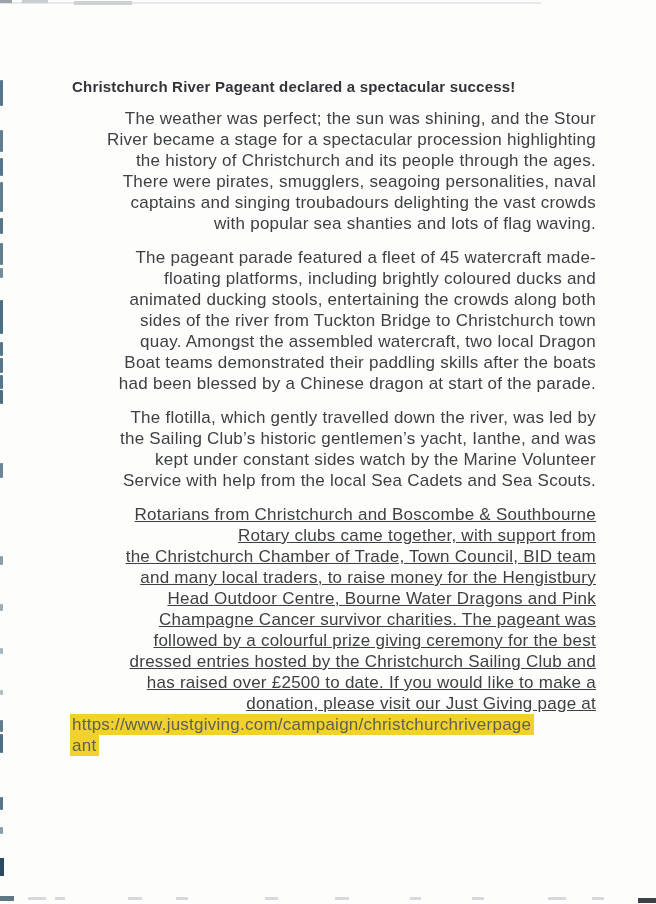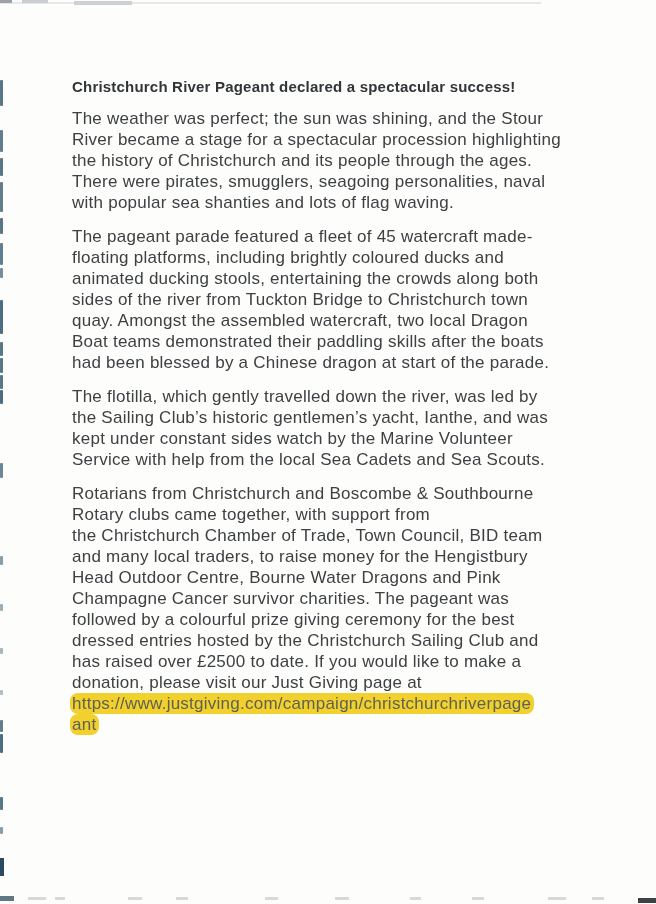--- a/index.html
+++ b/index.html
@@ -30,35 +30,34 @@
     font-weight: bold;
     letter-spacing: 0.2px;
     color: #323538;
   }
   .para {
     margin: 0 0 13px 0;
     font-size: 17px;
     line-height: 21px;
     letter-spacing: 0.25px;
   }
-  .para .line { white-space: nowrap; }
+  .para .line { white-space: nowrap; text-align: right; }
   .url-block {
     margin-top: 0;
     font-size: 17px;
     line-height: 21px;
     letter-spacing: 0.25px;
     cursor: pointer;
   }
   .url-line {
     display: table;
     background: #f2d02e;
     color: #5f6253;
     padding: 0 3px 0 2px;
     margin-left: -2px;
-    border-radius: 8px;
   }
   
   .artifact { position: absolute; }
   .top-hairline {
     left: 0; top: 2px; width: 541px; height: 2px;
     background: #e6e8e9;
   }
   .top-seg1 { left: 0;  top: 0; width: 12px; height: 3px; background: #9ba3a9; }
   .top-seg2 { left: 22px; top: 0; width: 26px; height: 3px; background: #c9ced2; }
   .top-seg3 { left: 74px; top: 1px; width: 58px; height: 4px; background: #ccd1d4; }
@@ -159,41 +158,42 @@
   <div class="artifact bottom-dash b10"></div>
 
   <div class="article">
     <h1>Christchurch River Pageant declared a spectacular success!</h1>
 
     <div class="para">
         <div class="line">The weather was perfect; the sun was shining, and the Stour</div>
         <div class="line">River became a stage for a spectacular procession highlighting</div>
         <div class="line">the history of Christchurch and its people through the ages.</div>
         <div class="line">There were pirates, smugglers, seagoing personalities, naval</div>
+        <div class="line">captains and singing troubadours delighting the vast crowds</div>
         <div class="line">with popular sea shanties and lots of flag waving.</div>
       </div>
 
     <div class="para">
         <div class="line">The pageant parade featured a fleet of 45 watercraft made-</div>
         <div class="line">floating platforms, including brightly coloured ducks and</div>
         <div class="line">animated ducking stools, entertaining the crowds along both</div>
         <div class="line">sides of the river from Tuckton Bridge to Christchurch town</div>
         <div class="line">quay. Amongst the assembled watercraft, two local Dragon</div>
         <div class="line">Boat teams demonstrated their paddling skills after the boats</div>
         <div class="line">had been blessed by a Chinese dragon at start of the parade.</div>
       </div>
 
     <div class="para">
         <div class="line">The flotilla, which gently travelled down the river, was led by</div>
         <div class="line">the Sailing Club’s historic gentlemen’s yacht, Ianthe, and was</div>
         <div class="line">kept under constant sides watch by the Marine Volunteer</div>
         <div class="line">Service with help from the local Sea Cadets and Sea Scouts.</div>
       </div>
 
-    <div class="para" style="margin-bottom:0;">
+    <div class="para" style="margin-bottom:0;text-decoration:underline;">
         <div class="line">Rotarians from Christchurch and Boscombe &amp; Southbourne</div>
         <div class="line">Rotary clubs came together, with support from</div>
         <div class="line">the Christchurch Chamber of Trade, Town Council, BID team</div>
         <div class="line">and many local traders, to raise money for the Hengistbury</div>
         <div class="line">Head Outdoor Centre, Bourne Water Dragons and Pink</div>
         <div class="line">Champagne Cancer survivor charities. The pageant was</div>
         <div class="line">followed by a colourful prize giving ceremony for the best</div>
         <div class="line">dressed entries hosted by the Christchurch Sailing Club and</div>
         <div class="line">has raised over £2500 to date. If you would like to make a</div>
         <div class="line">donation, please visit our Just Giving page at</div>

